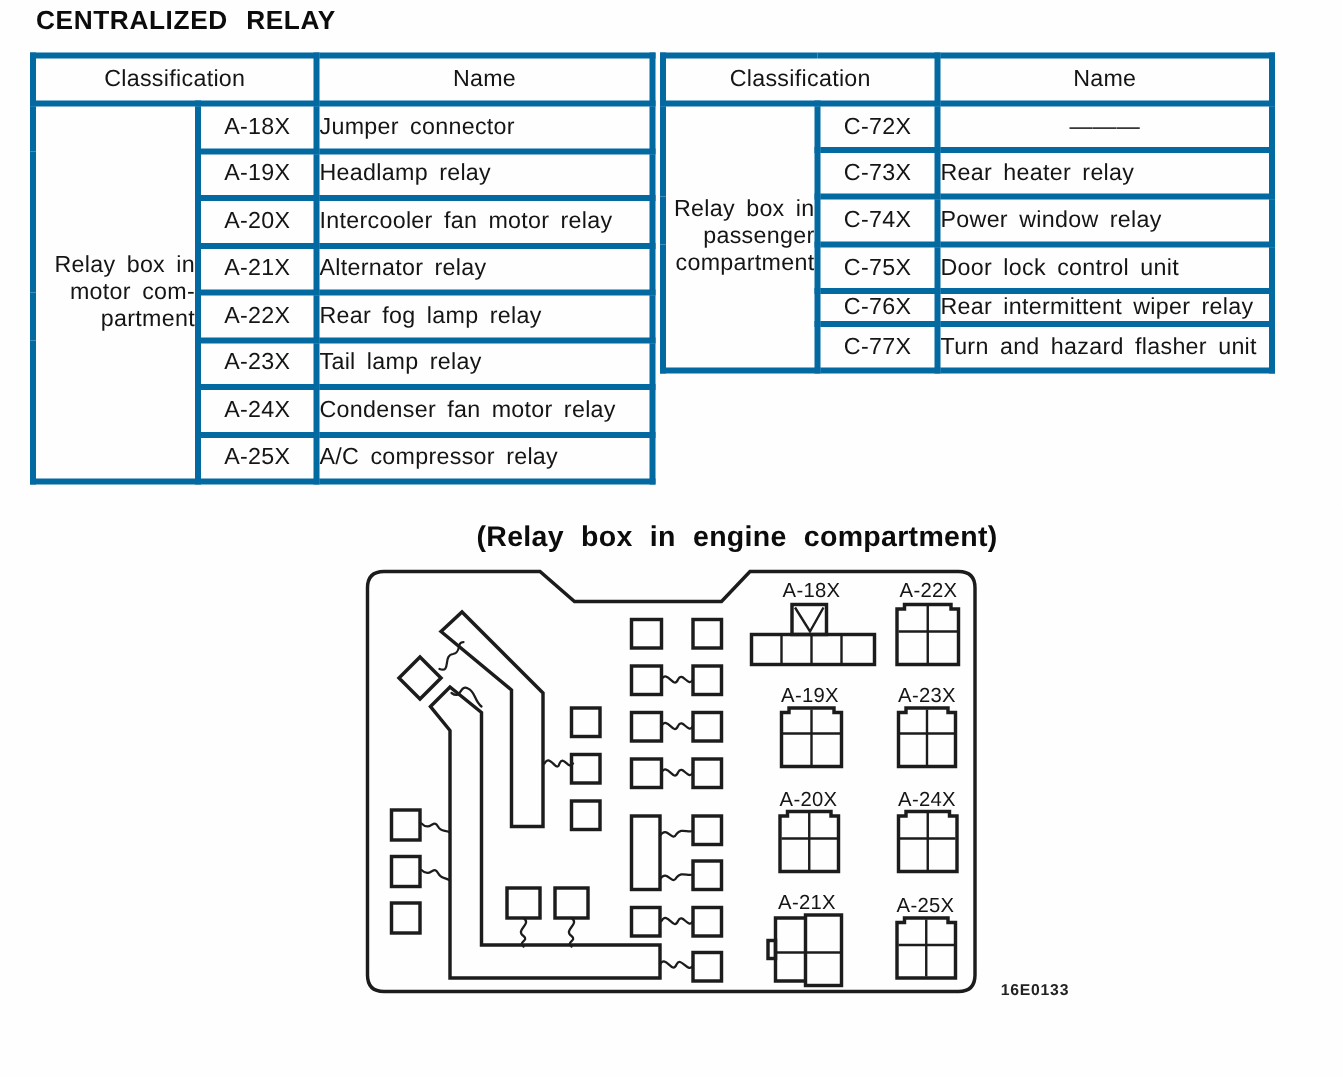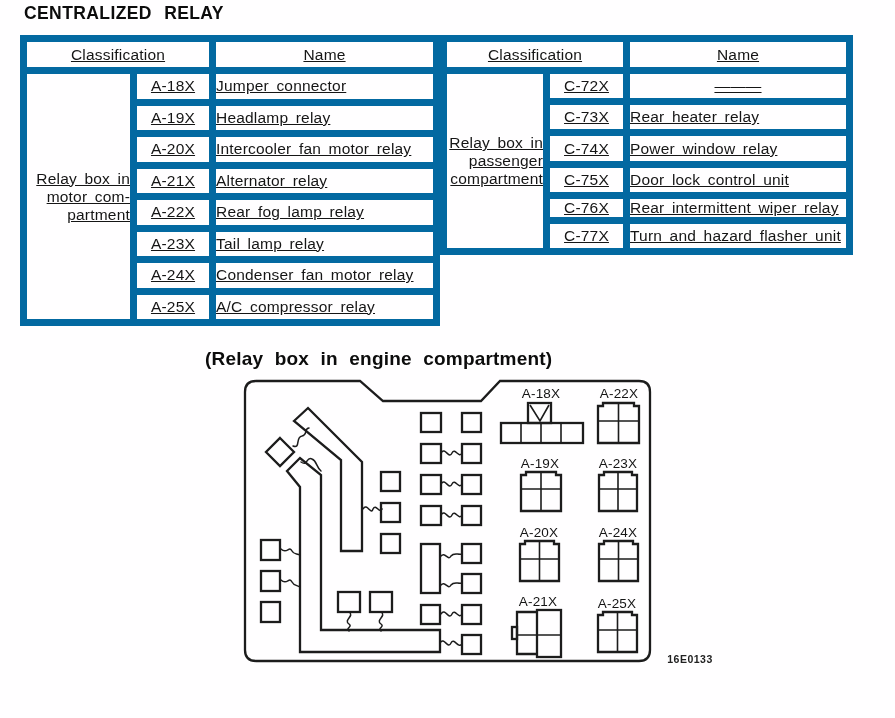--- a/index.html
+++ b/index.html
@@ -9,31 +9,31 @@
   }
   .title{
     position:absolute;left:24px;top:3px;font-size:17.5px;font-weight:bold;
     letter-spacing:.4px;word-spacing:7px;color:#0c0c0c;text-align:center;
   }
   table.reltab{
     position:absolute;border-collapse:collapse;table-layout:fixed;
     font-size:15.5px;color:#151515;
   }
   table.reltab td{
-    border:7px solid #0369a1;padding:0;vertical-align:middle;
-    letter-spacing:.2px;word-spacing:3px;white-space:nowrap;overflow:hidden;text-decoration:underline;
+    border:4px solid #0369a1;padding:0;vertical-align:middle;
+    letter-spacing:.2px;word-spacing:3px;white-space:nowrap;overflow:hidden;
   }
   td.hdr{text-align:center;}
   td.code{text-align:center;}
   td.nm{text-align:left;padding-left:9px;}
   td.nm.center{text-align:center;padding-left:0;}
   td.group{text-align:right;line-height:18px;}
   .cap{
     position:absolute;font-weight:bold;font-size:19px;color:#0c0c0c;
-    letter-spacing:.2px;word-spacing:6px;text-align:left;width:460px;
+    letter-spacing:.2px;word-spacing:6px;text-align:right;width:460px;
   }
   svg text{font-family:"Liberation Sans", sans-serif;}
   .rlabel{font-size:13.5px;fill:#151515;letter-spacing:.2px;}
   .figcode{font-size:10.5px;font-weight:bold;fill:#222;letter-spacing:.5px;}
 </style>
 </head>
 <body>
 
 <div class="page">
 

